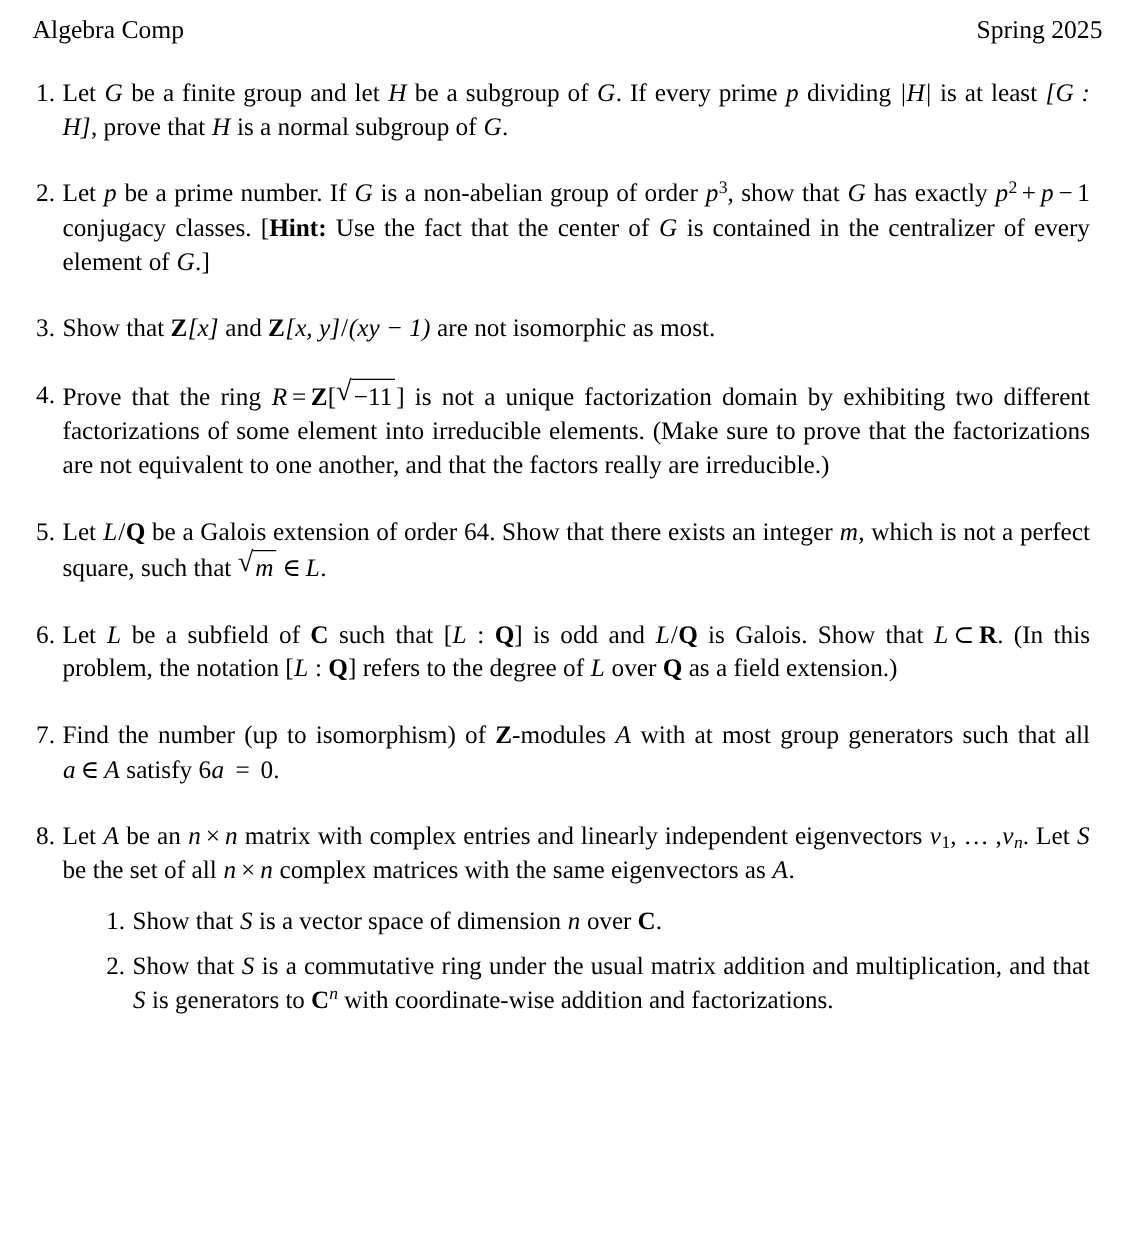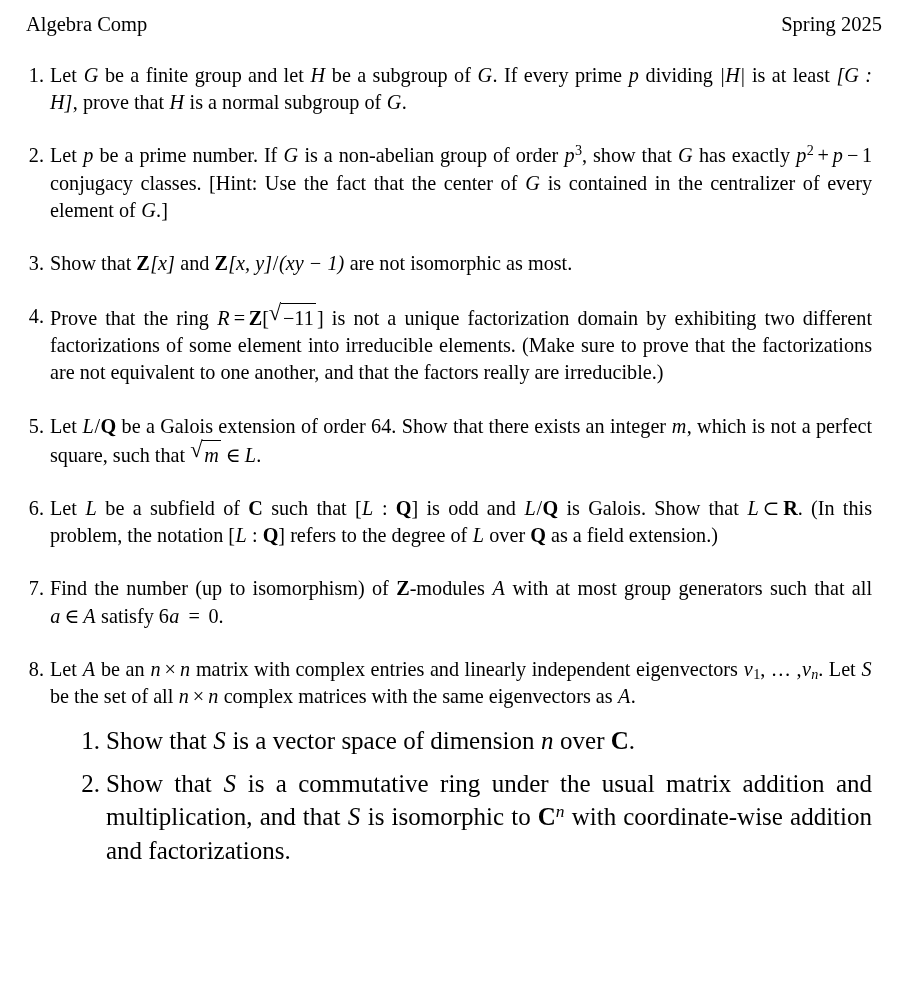--- a/index.html
+++ b/index.html
@@ -78,21 +78,21 @@
     margin: 14px 0 0 0;
     padding: 0;
     counter-reset: sub;
   }
   ol.subproblems > li {
     counter-increment: sub;
     position: relative;
     padding-left: 34px;
     margin-left: 22px;
     margin-bottom: 9px;
-    font-size: 25px;
+    font-size: 20px;
     line-height: 1.345;
     text-align: justify;
   }
   ol.subproblems > li::before {
     content: counter(sub) ".";
     position: absolute;
     left: 2px;
     top: 0;
     width: 26px;
     text-align: right;
@@ -122,21 +122,21 @@
     font-style: italic;
   }
   sup.mexp-n { font-style: normal; }
   sub.msub {
     font-size: 0.70em;
     vertical-align: -0.22em;
     line-height: 0;
     font-style: italic;
   }
   sub.msub-n { font-style: normal; }
-  .hint { font-weight: normal; font-style: normal; }
+  .hint { font-weight: bold; font-style: normal; }
 
   
   .sqrt {
     display: inline-block;
     position: relative;
     white-space: nowrap;
     padding-left: 0.58em;
     margin-right: 0.06em;
   }
   .sqrt > .radicand {
@@ -196,21 +196,21 @@
       </li>
 
       <li>
         <span>Let </span><span class="mi">A</span><span> be an </span><span class="mi">n</span><span class="mo">×</span><span class="mi">n</span><span> matrix with complex entries and linearly independent eigenvectors </span><span class="mi">v</span><sub class="msub msub-n">1</sub><span class="mn">, … ,</span><span class="mi">v</span><sub class="msub">n</sub><span>. Let </span><span class="mi">S</span><span> be the set of all </span><span class="mi">n</span><span class="mo">×</span><span class="mi">n</span><span> complex matrices with the same eigenvectors as </span><span class="mi">A</span><span>.</span>
 
         <ol class="subproblems">
           <li>
             <span>Show that </span><span class="mi">S</span><span> is a vector space of dimension </span><span class="mi">n</span><span> over </span><span class="mb">C</span><span>.</span>
           </li>
           <li>
-            <span>Show that </span><span class="mi">S</span><span> is a commutative ring under the usual matrix addition and multiplication, and that </span><span class="mi">S</span><span> is isomorphic to </span><span class="mb">C</span><sup class="mexp">n</sup><span> with coordinate-wise addition and factorizations.</span>
+            <span>Show that </span><span class="mi">S</span><span> is a commutative ring under the usual matrix addition and multiplication, and that </span><span class="mi">S</span><span> is generators to </span><span class="mb">C</span><sup class="mexp">n</sup><span> with coordinate-wise addition and factorizations.</span>
           </li>
         </ol>
       </li>
 
     </ol>
   </div>
 
 </div>
 
 </body></html>

